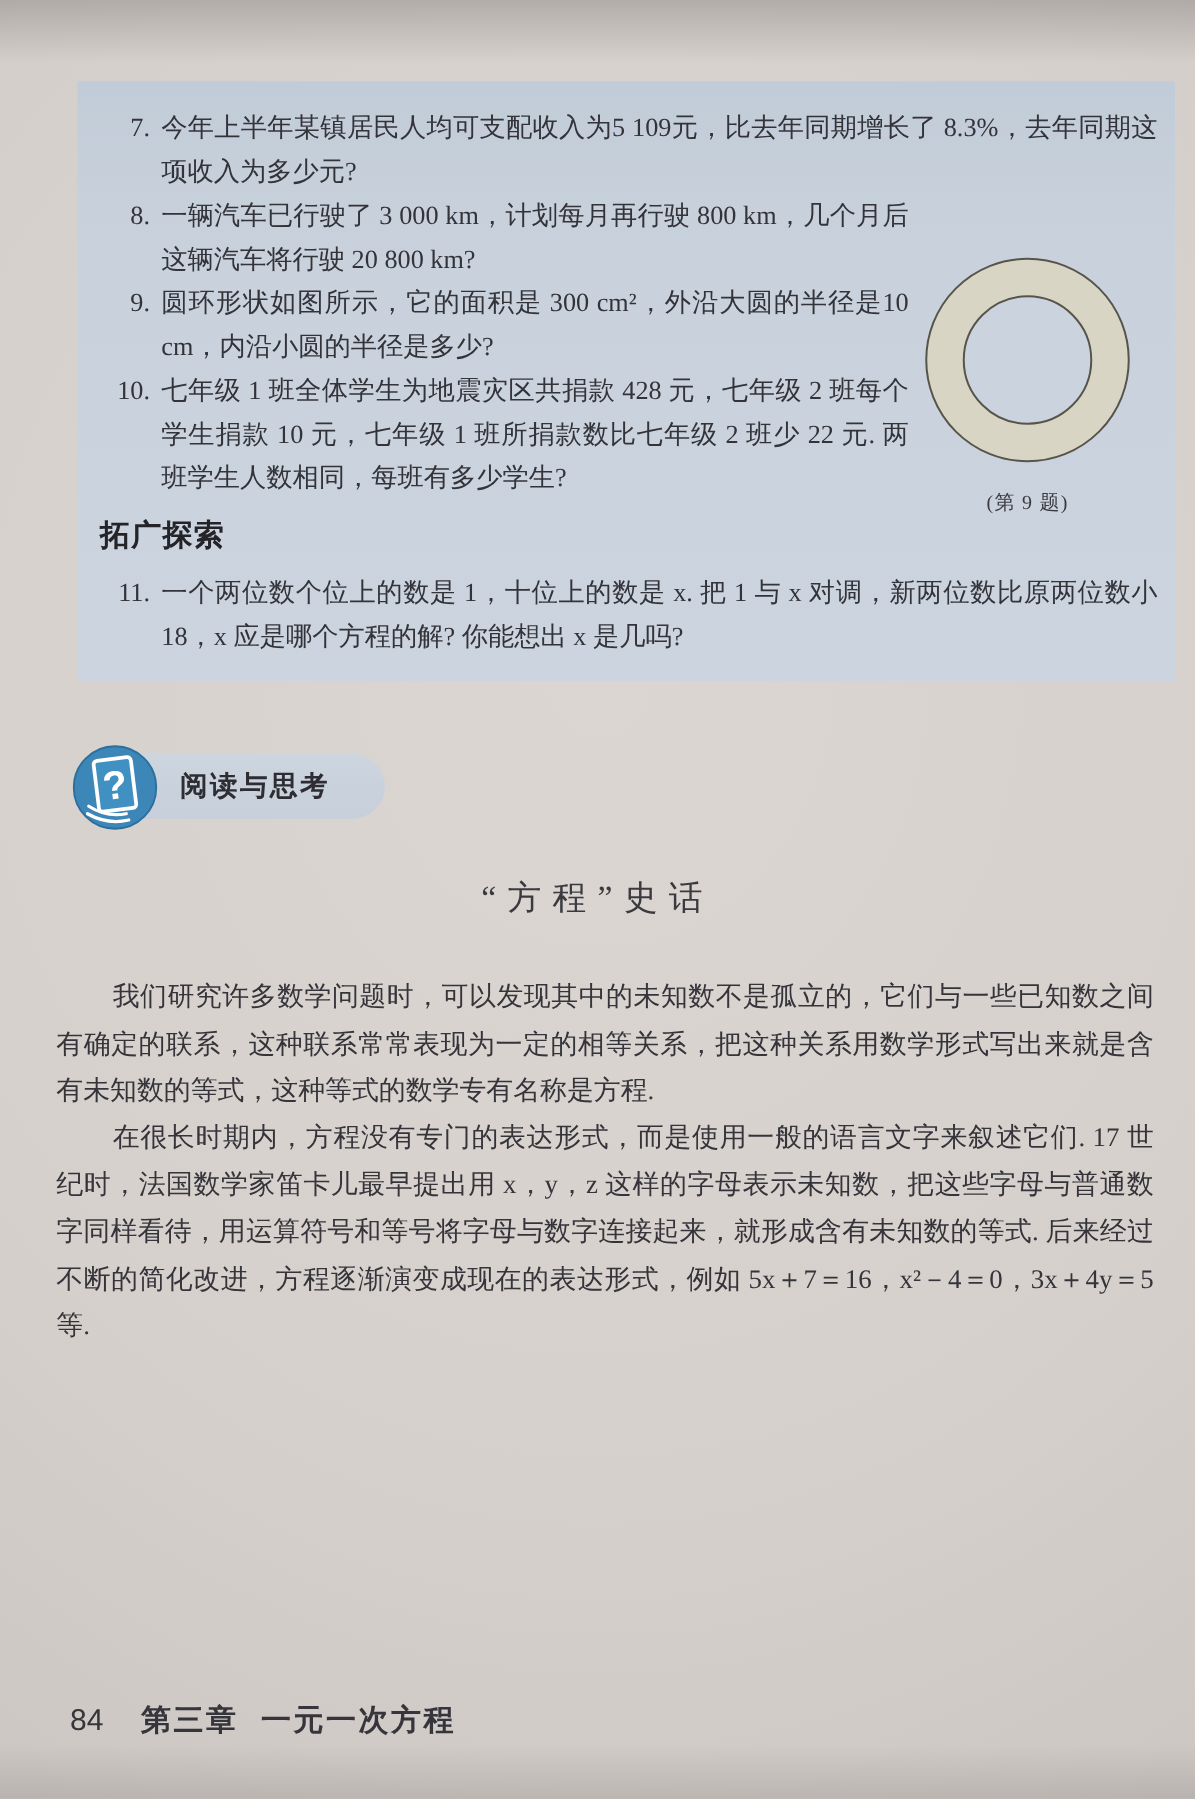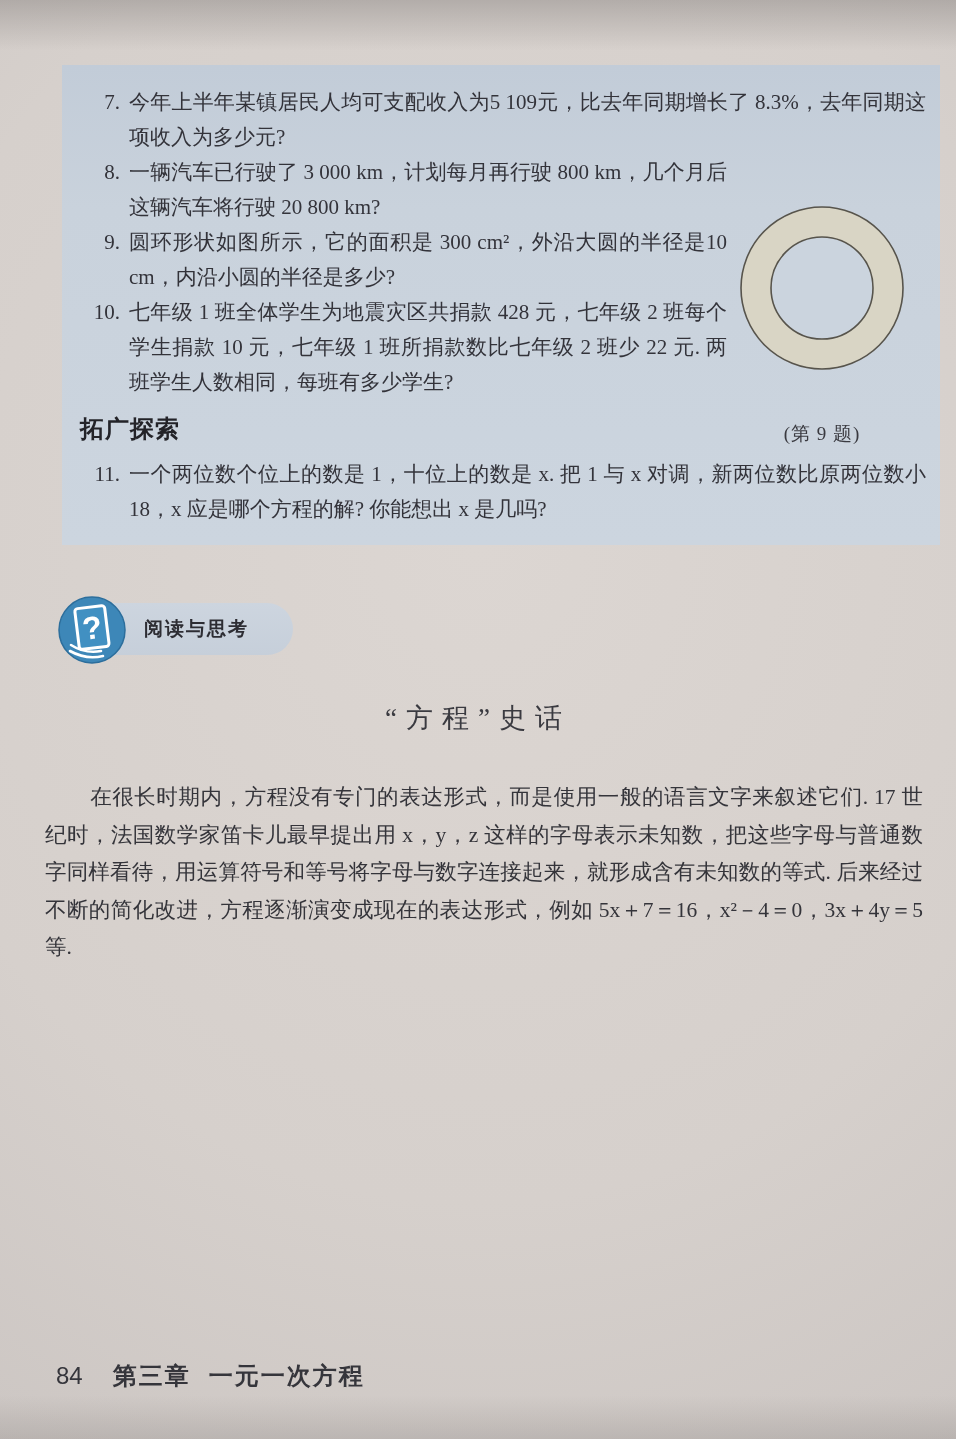--- a/index.html
+++ b/index.html
@@ -32,31 +32,31 @@
   .prob .txt{flex:1;text-align:justify;}
   .prob.narrow .txt{max-width:598px;flex:none;}
   .explore{
     font-family:Liberation Serif, serif;
     font-weight:bold;font-size:24px;color:#232328;
     margin:15px 0 14px 0;line-height:28px;letter-spacing:1px;
   }
   .ring-fig{
     position:absolute;right:22px;top:138px;width:192px;margin:0;text-align:center;
   }
-  .ring-fig figcaption{font-size:19px;margin-top:32px;color:#3a3a40;letter-spacing:1px;}
+  .ring-fig figcaption{font-size:16px;margin-top:1px;color:#3a3a40;letter-spacing:1px;}
 
   
   .badge{position:absolute;left:58px;top:596px;height:68px;}
   .badge-pill{
     position:absolute;left:28px;top:7px;height:52px;line-height:52px;
     background:linear-gradient(180deg,#cdd5df,#c6cfda);
     border-radius:0 28px 28px 0;
     padding:0 44px 0 58px;
     font-family:"Liberation Sans","DejaVu Sans",sans-serif;
-    font-weight:bold;font-size:19px;color:#2d2d33;letter-spacing:2px;
+    font-weight:bold;font-size:22px;color:#2d2d33;letter-spacing:2px;
     white-space:nowrap;
   }
   .badge-icon{position:absolute;left:0;top:0;width:68px;height:68px;z-index:2;}
 
   
   .title{
     position:absolute;left:0;right:0;top:700px;margin:0;
     text-align:center;font-weight:normal;
     font-size:27px;letter-spacing:9px;color:#3a3a40;
   }
@@ -129,20 +129,21 @@
           <path d="M13 49 q 14 9 30 6"></path>
           <path d="M12 55 q 16 9 33 5"></path>
         </g>
       </svg>
     </span>
   </div>
 
   <h1 class="title">“方程”史话</h1>
 
   <div class="body-text">
+    <p>我们研究许多数学问题时，可以发现其中的未知数不是孤立的，它们与一些已知数之间有确定的联系，这种联系常常表现为一定的相等关系，把这种关系用数学形式写出来就是含有未知数的等式，这种等式的数学专有名称是方程.</p>
     <p>在很长时期内，方程没有专门的表达形式，而是使用一般的语言文字来叙述它们. 17 世纪时，法国数学家笛卡儿最早提出用 x，y，z 这样的字母表示未知数，把这些字母与普通数字同样看待，用运算符号和等号将字母与数字连接起来，就形成含有未知数的等式. 后来经过不断的简化改进，方程逐渐演变成现在的表达形式，例如 5x＋7＝16，x²－4＝0，3x＋4y＝5等.</p>
   </div>
 
   <footer class="footer">
     <span class="pnum">84</span>
     <span class="chap"><span>第三章</span><span class="sep"></span><span>一元一次方程</span></span>
   </footer>
 
 </div>
 

